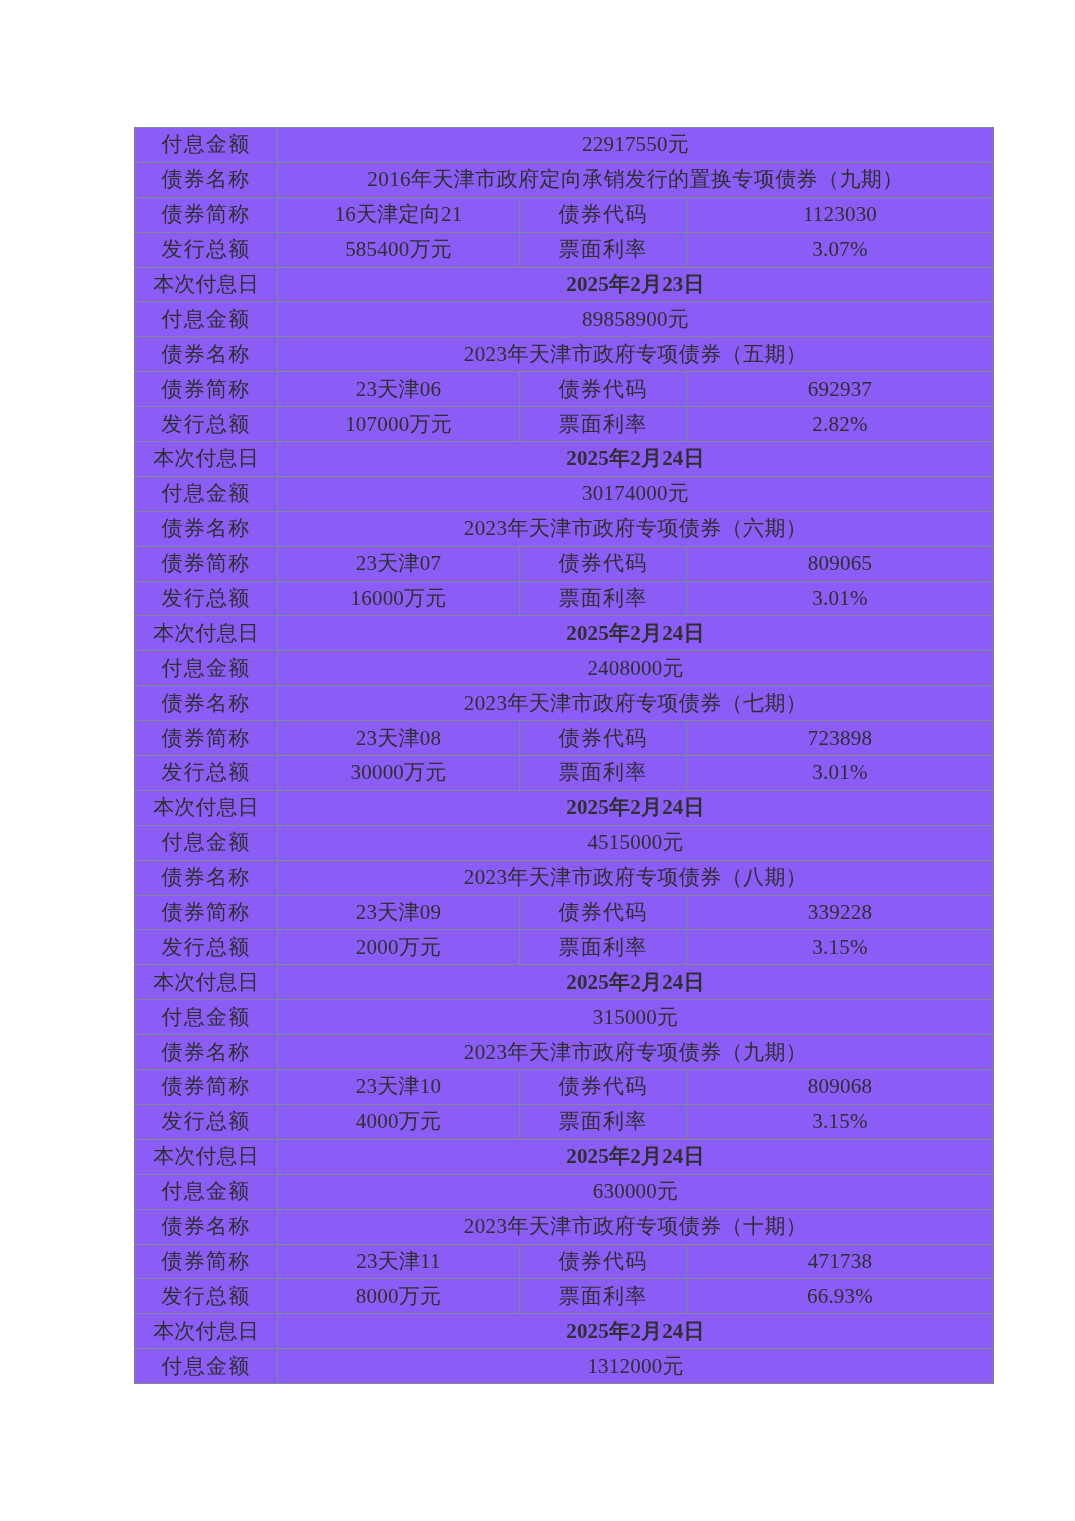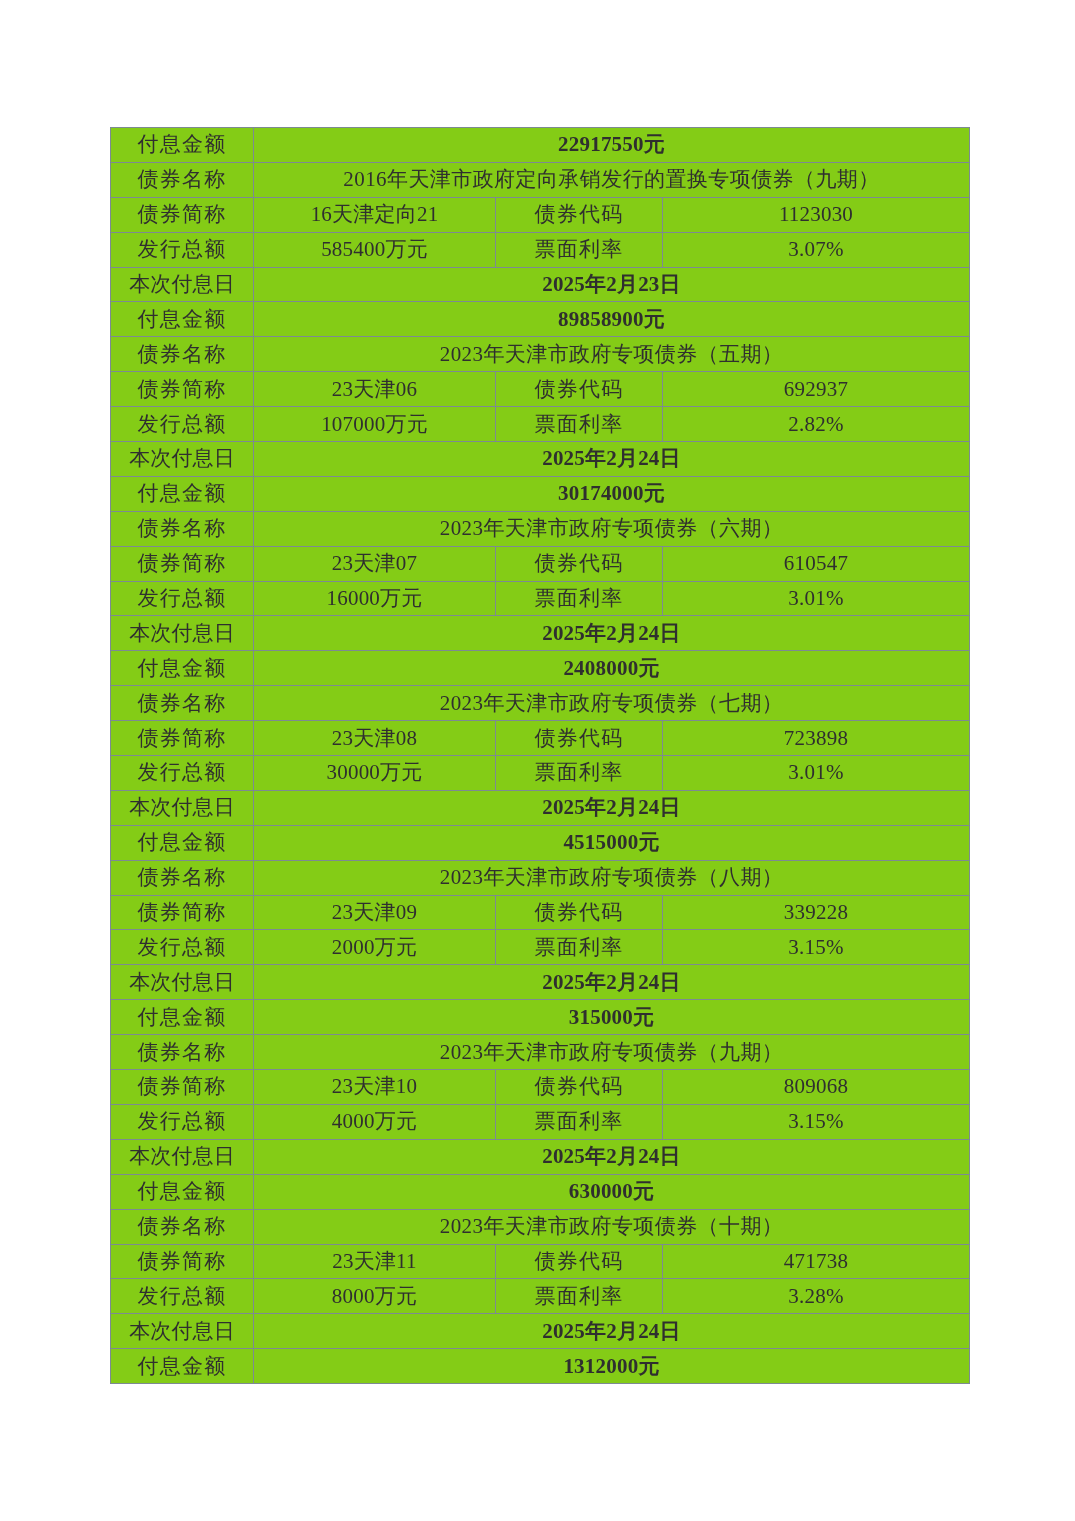--- a/index.html
+++ b/index.html
@@ -29,21 +29,22 @@
     position: absolute;
     left: 110px;
     top: 127px;
     width: 859px;
   }
 
   table.bond-table {
     width: 859px;
     border-collapse: collapse;
     table-layout: fixed;
-    background: #84cc16;
+    background: #8b5cf6;
+    margin-left: 24px;
   }
 
   table.bond-table td {
     border: 1px solid #7d8a92;
     height: 33.9px;
     padding: 0 2px;
     text-align: center;
     vertical-align: middle;
     font-size: 21px;
     line-height: 1.1;
@@ -75,21 +76,20 @@
     letter-spacing: 0.01em;
   }
   td.date {
     font-size: 21px;
     letter-spacing: 0.01em;
     font-weight: bold;
   }
   td.amount {
     font-size: 21px;
     letter-spacing: 0.01em;
-    font-weight: bold;
   }
 </style>
 </head>
 <body>
 
 <div class="page">
   <div class="table-wrap">
     <table class="bond-table">
       <colgroup>
         <col class="c-label">
@@ -151,21 +151,21 @@
             <td class="amount" colspan="3">30174000元</td>
           </tr>
           <tr>
             <td class="label">债券名称</td>
             <td class="name-val" colspan="3">2023年天津市政府专项债券（六期）</td>
           </tr>
           <tr>
             <td class="label">债券简称</td>
             <td class="num">23天津07</td>
             <td class="label">债券代码</td>
-            <td class="num">610547</td>
+            <td class="num">809065</td>
           </tr>
           <tr>
             <td class="label">发行总额</td>
             <td class="num">16000万元</td>
             <td class="label">票面利率</td>
             <td class="num">3.01%</td>
           </tr>
           <tr>
             <td class="label-wide">本次付息日</td>
             <td class="date" colspan="3">2025年2月24日</td>
@@ -253,21 +253,21 @@
           <tr>
             <td class="label">债券简称</td>
             <td class="num">23天津11</td>
             <td class="label">债券代码</td>
             <td class="num">471738</td>
           </tr>
           <tr>
             <td class="label">发行总额</td>
             <td class="num">8000万元</td>
             <td class="label">票面利率</td>
-            <td class="num">3.28%</td>
+            <td class="num">66.93%</td>
           </tr>
           <tr>
             <td class="label-wide">本次付息日</td>
             <td class="date" colspan="3">2025年2月24日</td>
           </tr>
           <tr>
             <td class="label">付息金额</td>
             <td class="amount" colspan="3">1312000元</td>
           </tr>
         </tbody>

